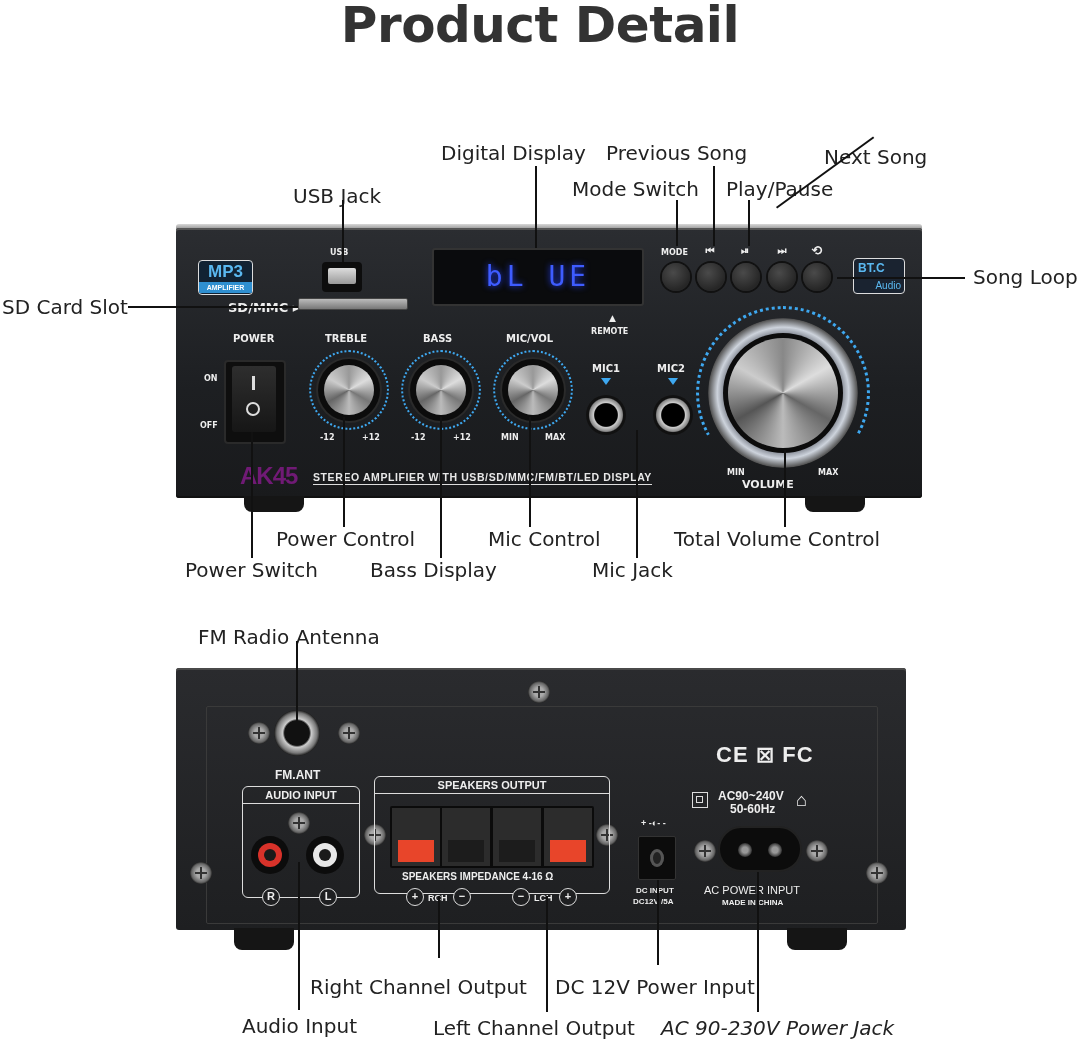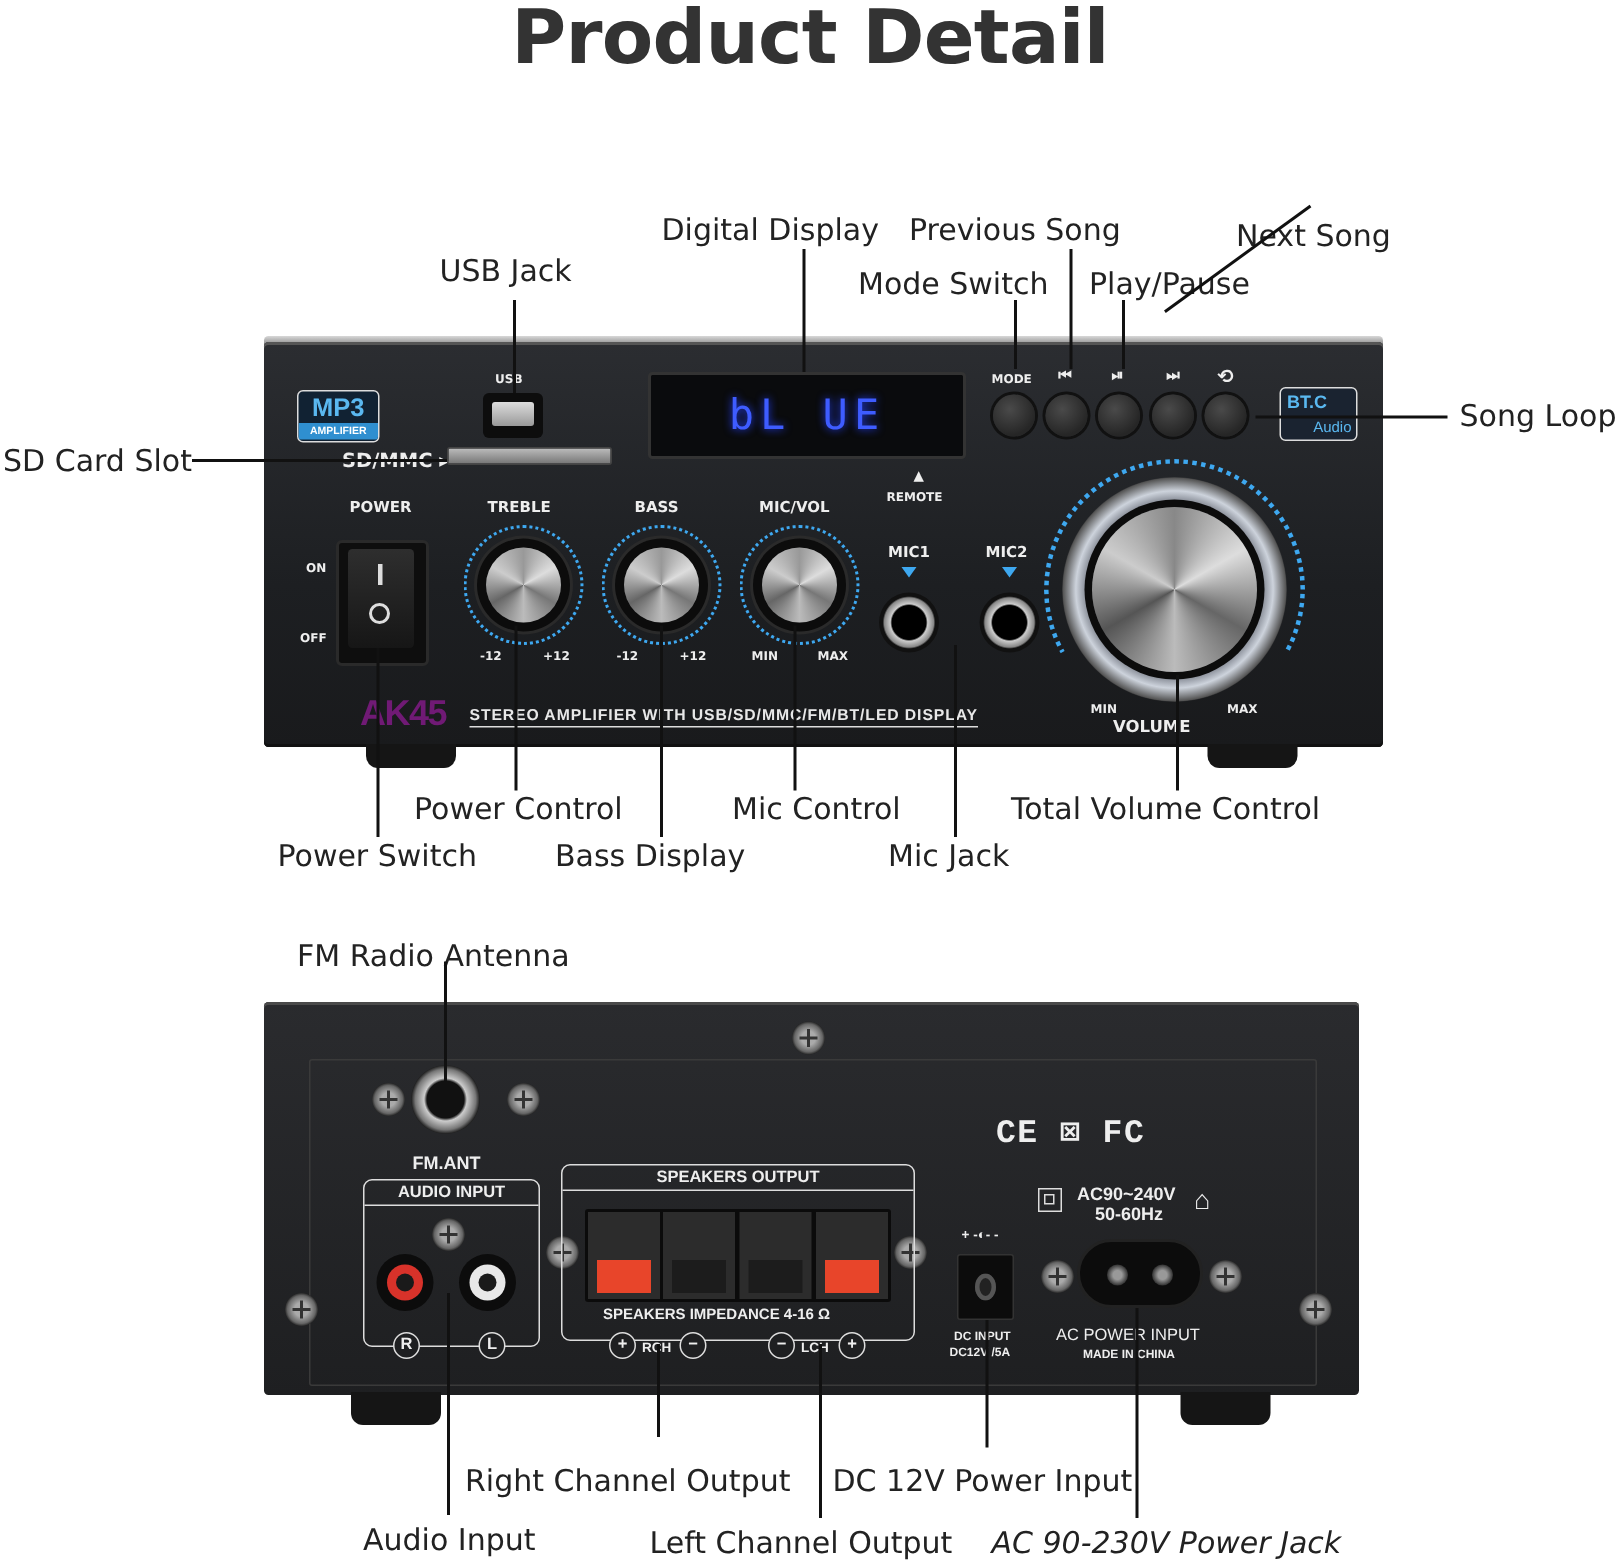--- a/index.html
+++ b/index.html
@@ -174,21 +174,21 @@
 <div class="vol-dots"></div>
 <div class="vol-ring"></div>
 <div class="vol-knob"></div>
 <div class="lbl s" style="left:727px;top:468px;">MIN</div>
 <div class="lbl s" style="left:818px;top:468px;">MAX</div>
 <div class="lbl" style="left:742px;top:478px;font-size:11px;">VOLUME</div>
 
 <div class="ak45">AK45</div>
 <div class="ak45-sub">STEREO AMPLIFIER WITH USB/SD/MMC/FM/BT/LED DISPLAY</div>
 
-<div class="callout" style="left:293px;top:168px;">USB Jack</div>
+<div class="callout" style="left:293px;top:184px;">USB Jack</div>
 <div class="line vline" style="left:342px;top:200px;height:62px;"></div>
 
 <div class="callout" style="left:441px;top:141px;">Digital Display</div>
 <div class="line vline" style="left:535px;top:166px;height:82px;"></div>
 
 <div class="callout" style="left:606px;top:141px;">Previous Song</div>
 <div class="line vline" style="left:713px;top:166px;height:80px;"></div>
 
 <div class="callout" style="left:572px;top:177px;">Mode Switch</div>
 <div class="line vline" style="left:676px;top:200px;height:46px;"></div>
@@ -279,21 +279,21 @@
 <div class="circ" style="left:453px;top:888px;">−</div>
 <div class="circ" style="left:512px;top:888px;">−</div>
 <div class="rlbl" style="left:534px;top:893px;font-size:9px;">LCH</div>
 <div class="circ" style="left:559px;top:888px;">+</div>
 
 <div class="rlbl" style="left:641px;top:818px;font-size:9px;">+ -◐- -</div>
 <div class="dc-jack"></div>
 <div class="rlbl" style="left:636px;top:886px;font-size:8px;">DC INPUT</div>
 <div class="rlbl" style="left:633px;top:897px;font-size:8px;">DC12V /5A</div>
 
-<div class="rlbl" style="left:664px;top:742px;font-size:22px;letter-spacing:1px;font-family:Liberation Mono, monospace;">CE ⊠ FC</div>
+<div class="rlbl" style="left:716px;top:742px;font-size:22px;letter-spacing:1px;">CE ⊠ FC</div>
 <div style="position:absolute;left:692px;top:792px;width:16px;height:16px;border:1.5px solid #ddd;">
     <span style="position:absolute;left:3px;top:3px;width:7px;height:7px;border:1.5px solid #ddd;"></span>
   </div>
 <div class="rlbl" style="left:718px;top:789px;font-size:12px;">AC90~240V</div>
 <div class="rlbl" style="left:730px;top:802px;font-size:12px;">50-60Hz</div>
 <div class="rlbl" style="left:796px;top:790px;font-size:18px;font-weight:normal;">⌂</div>
 <div class="ac-jack">
   <span class="pin" style="left:18px;"></span>
     <span class="pin" style="left:48px;"></span>
 </div>

